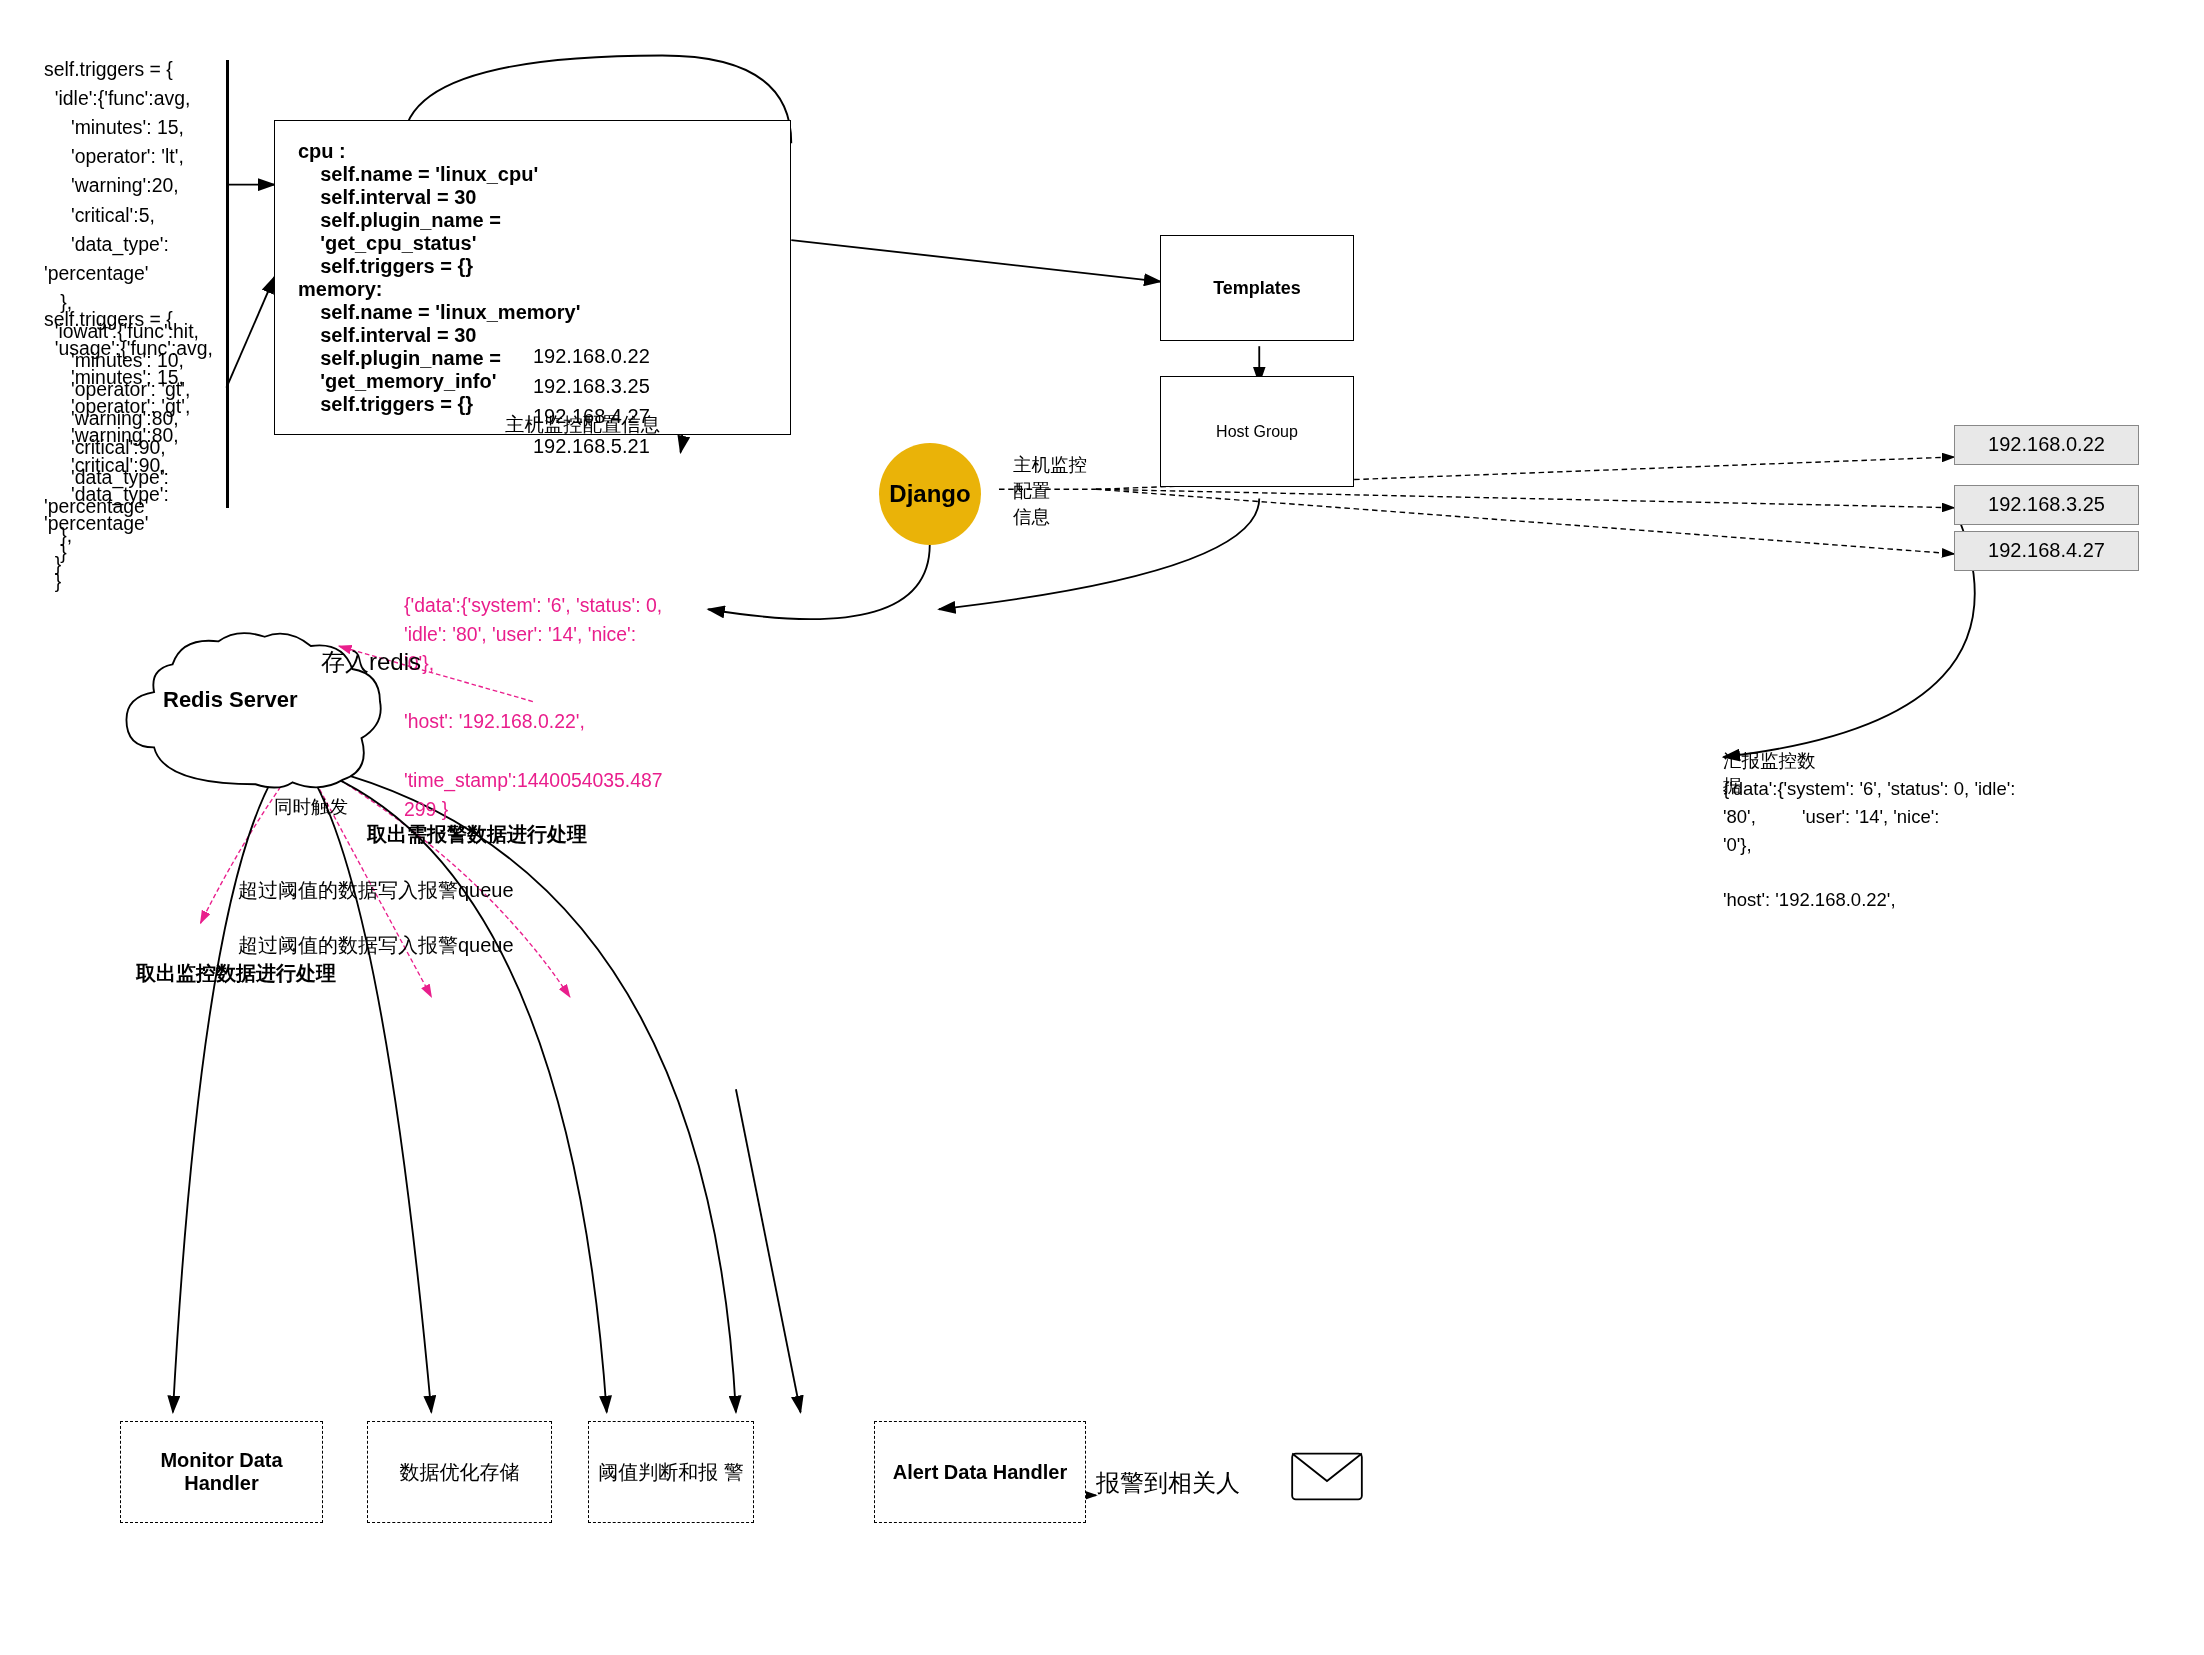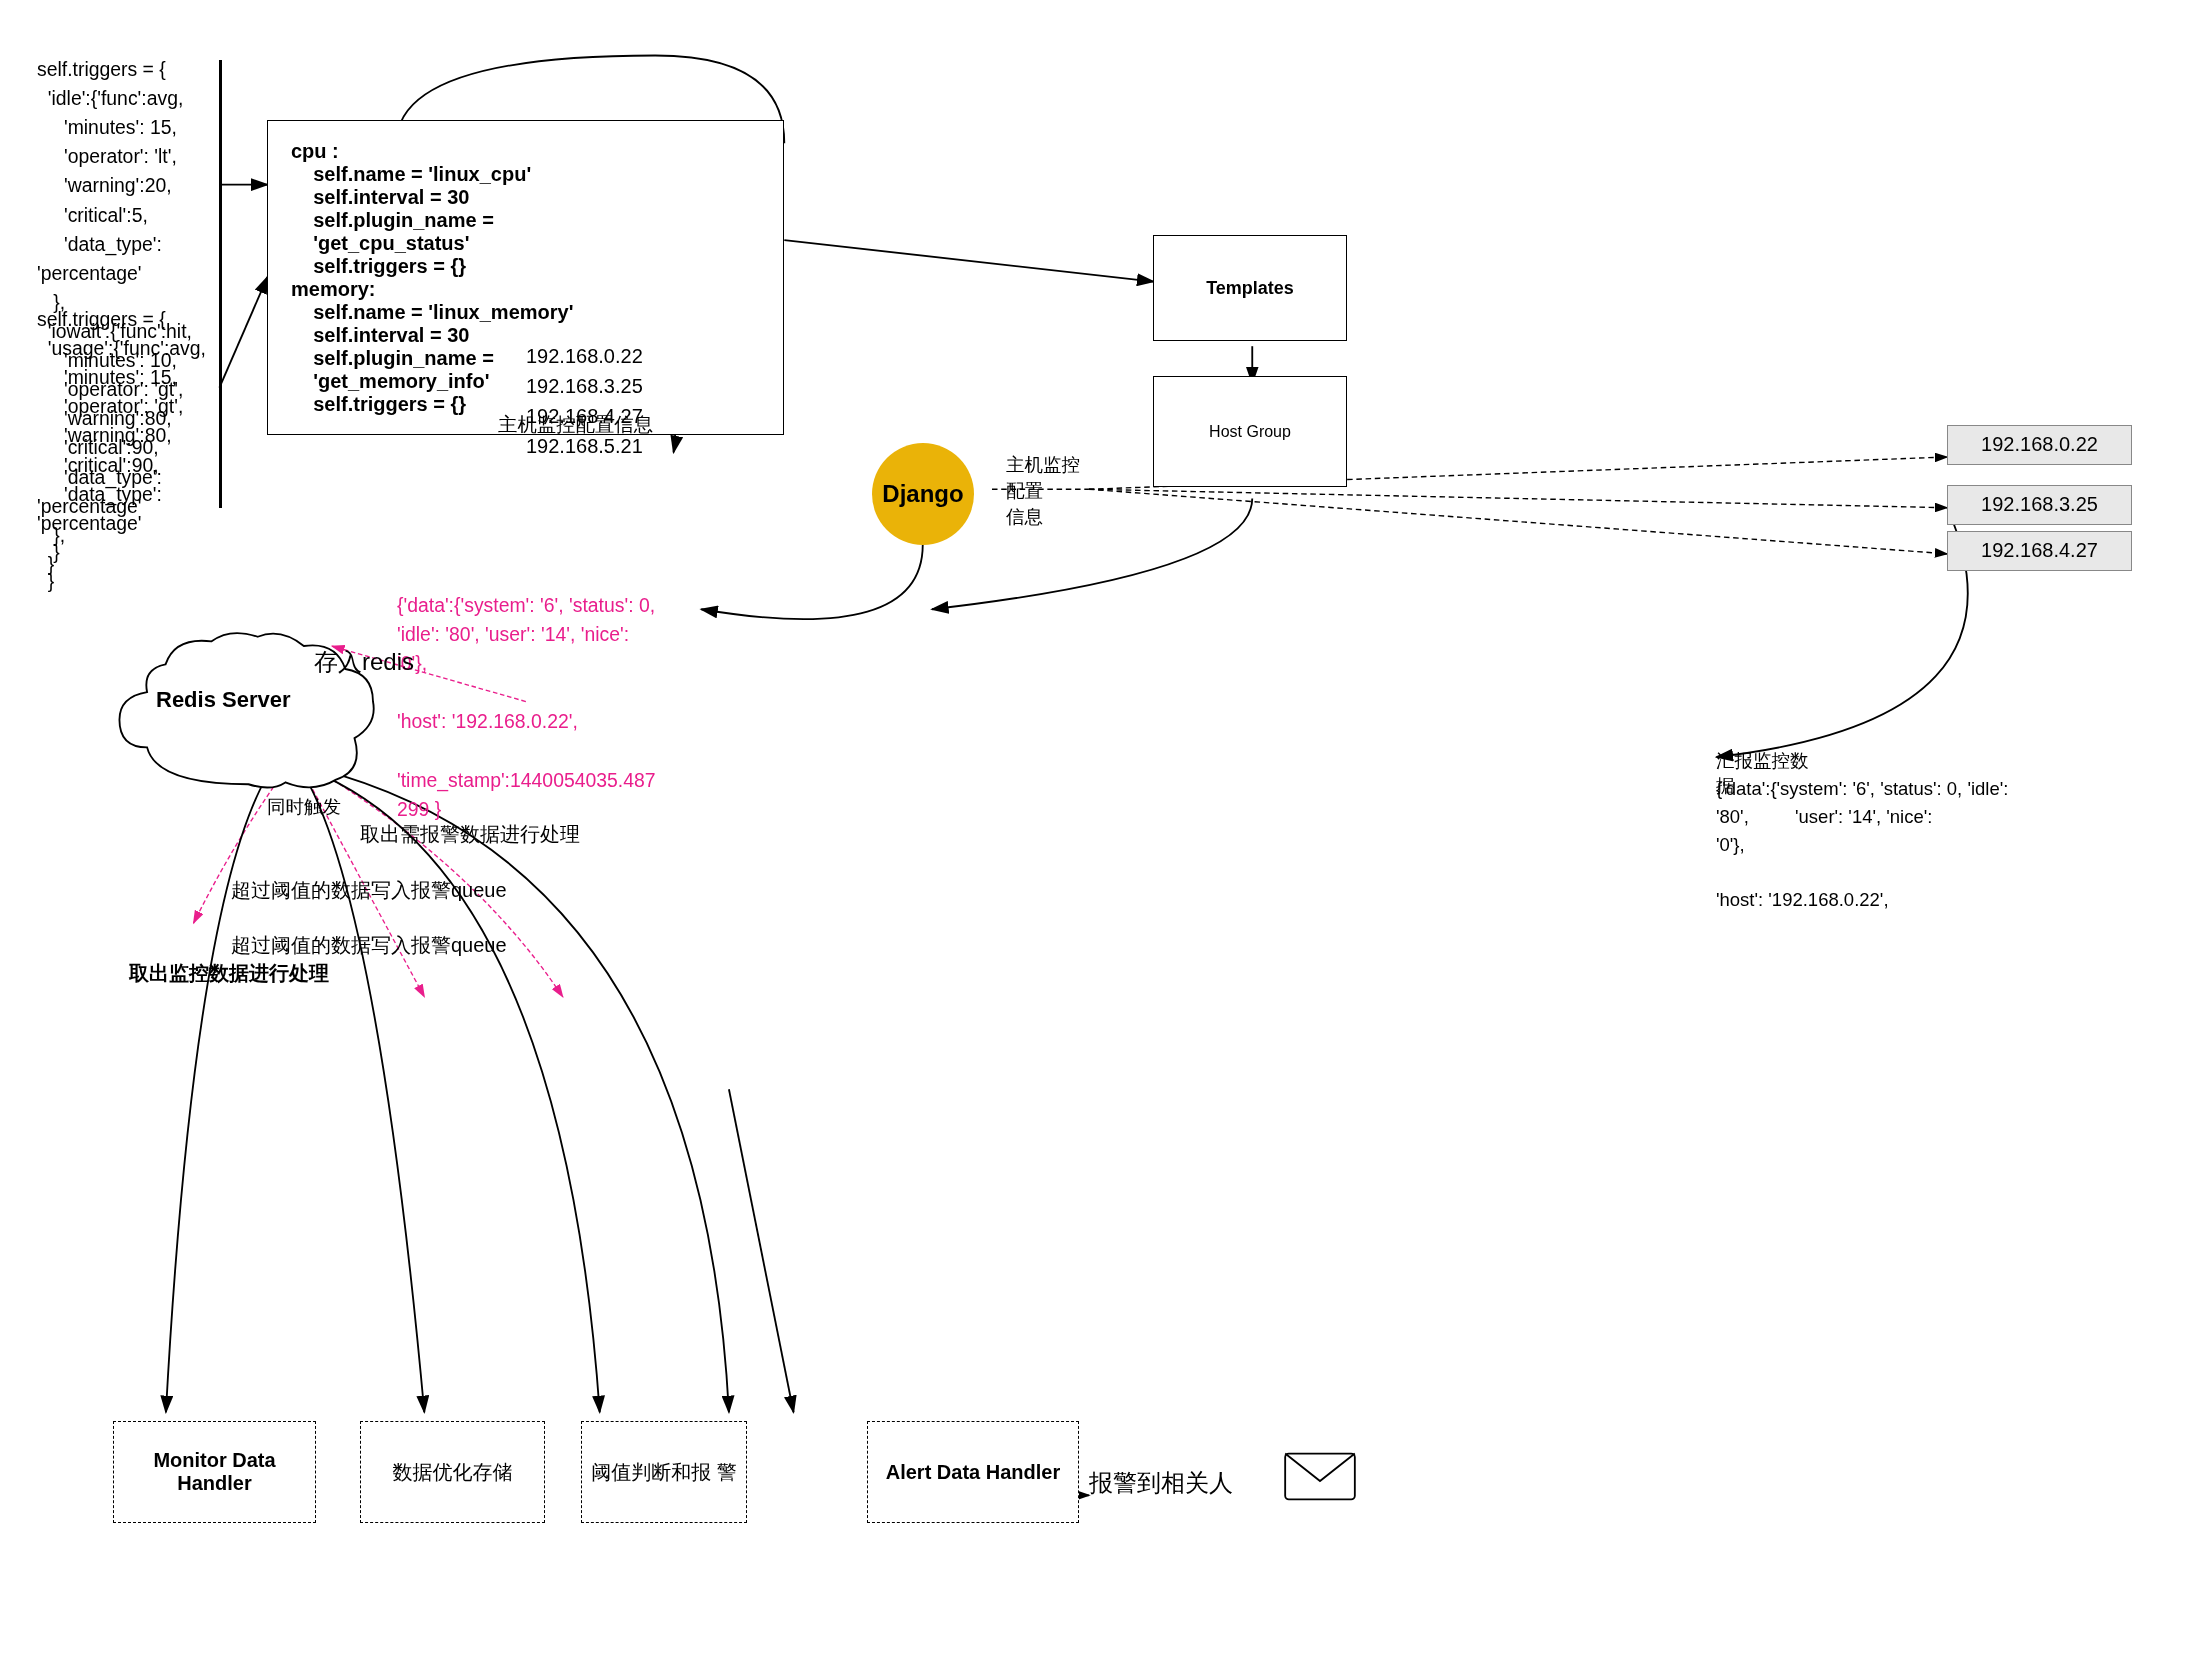--- a/index.html
+++ b/index.html
@@ -6,21 +6,21 @@
     body {
       background: #fff;
       font-family: Arial, sans-serif;
       width: 2205px;
       height: 1656px;
       position: relative;
       overflow: hidden;
     }
     .diagram-container {
       position: absolute;
-      top: 0; left: 9px;
+      top: 0; left: 16px;
       width: 1810px;
       height: 1656px;
     }
     svg.main-svg {
       position: absolute;
       top: 0; left: 0;
       width: 2205px;
       height: 1656px;
     }
     .box {
@@ -252,21 +252,21 @@
   </div>
 
   <div class="label-text" style="left:258px; top:794px; font-size:18.5px;">
     <span>同时触发</span>
   </div>
 
   <div class="label-text" style="left:222px; top:877px; font-size:20px;">
     <span>超过阈值的数据写入报警queue</span>
   </div>
 
-  <div class="label-text" style="left:351px; top:821px; font-size:20px;">
+  <div class="label-text" style="left:351px; top:821px; font-size:20px;font-weight:bold;">
     <span>取出需报警数据进行处理</span>
   </div>
 
   <div class="label-text bold-text" style="left:120px; top:960px; font-size:20px;">
     <span>取出监控数据进行处理</span>
   </div>
 
   <div class="label-text" style="left:222px; top:932px; font-size:20px;">
     <span>超过阈值的数据写入报警queue</span>
   </div>

